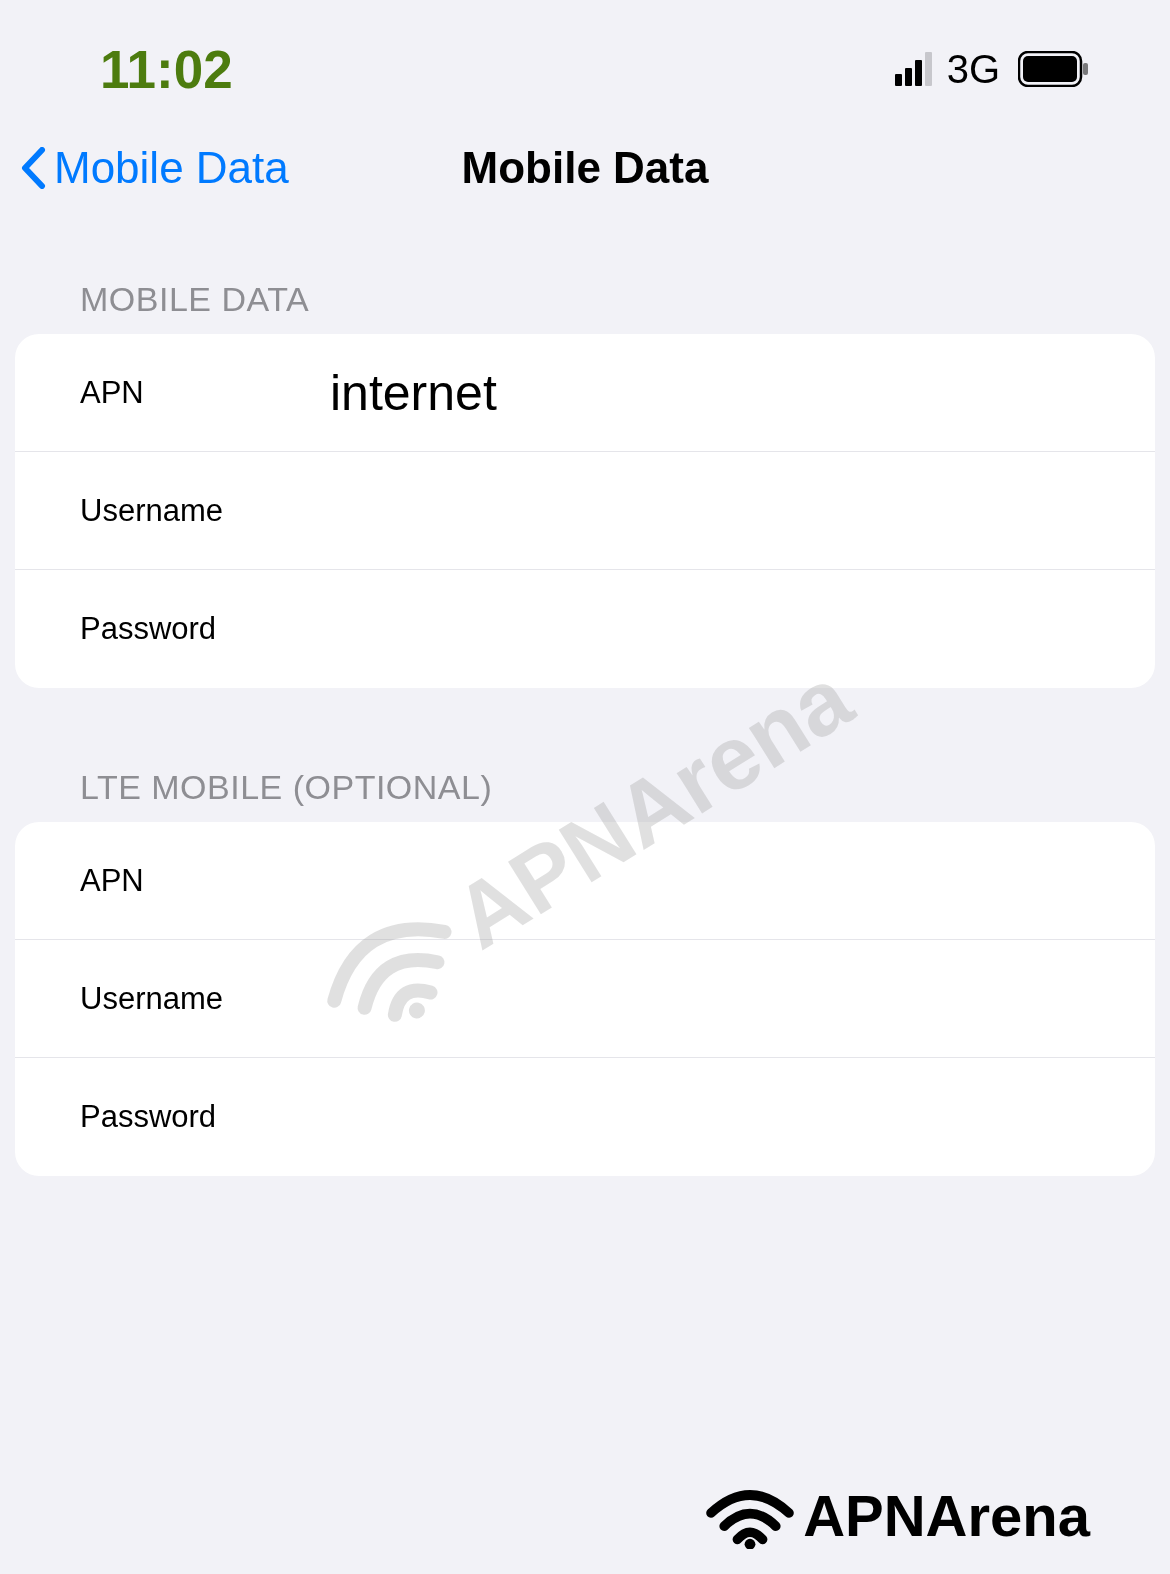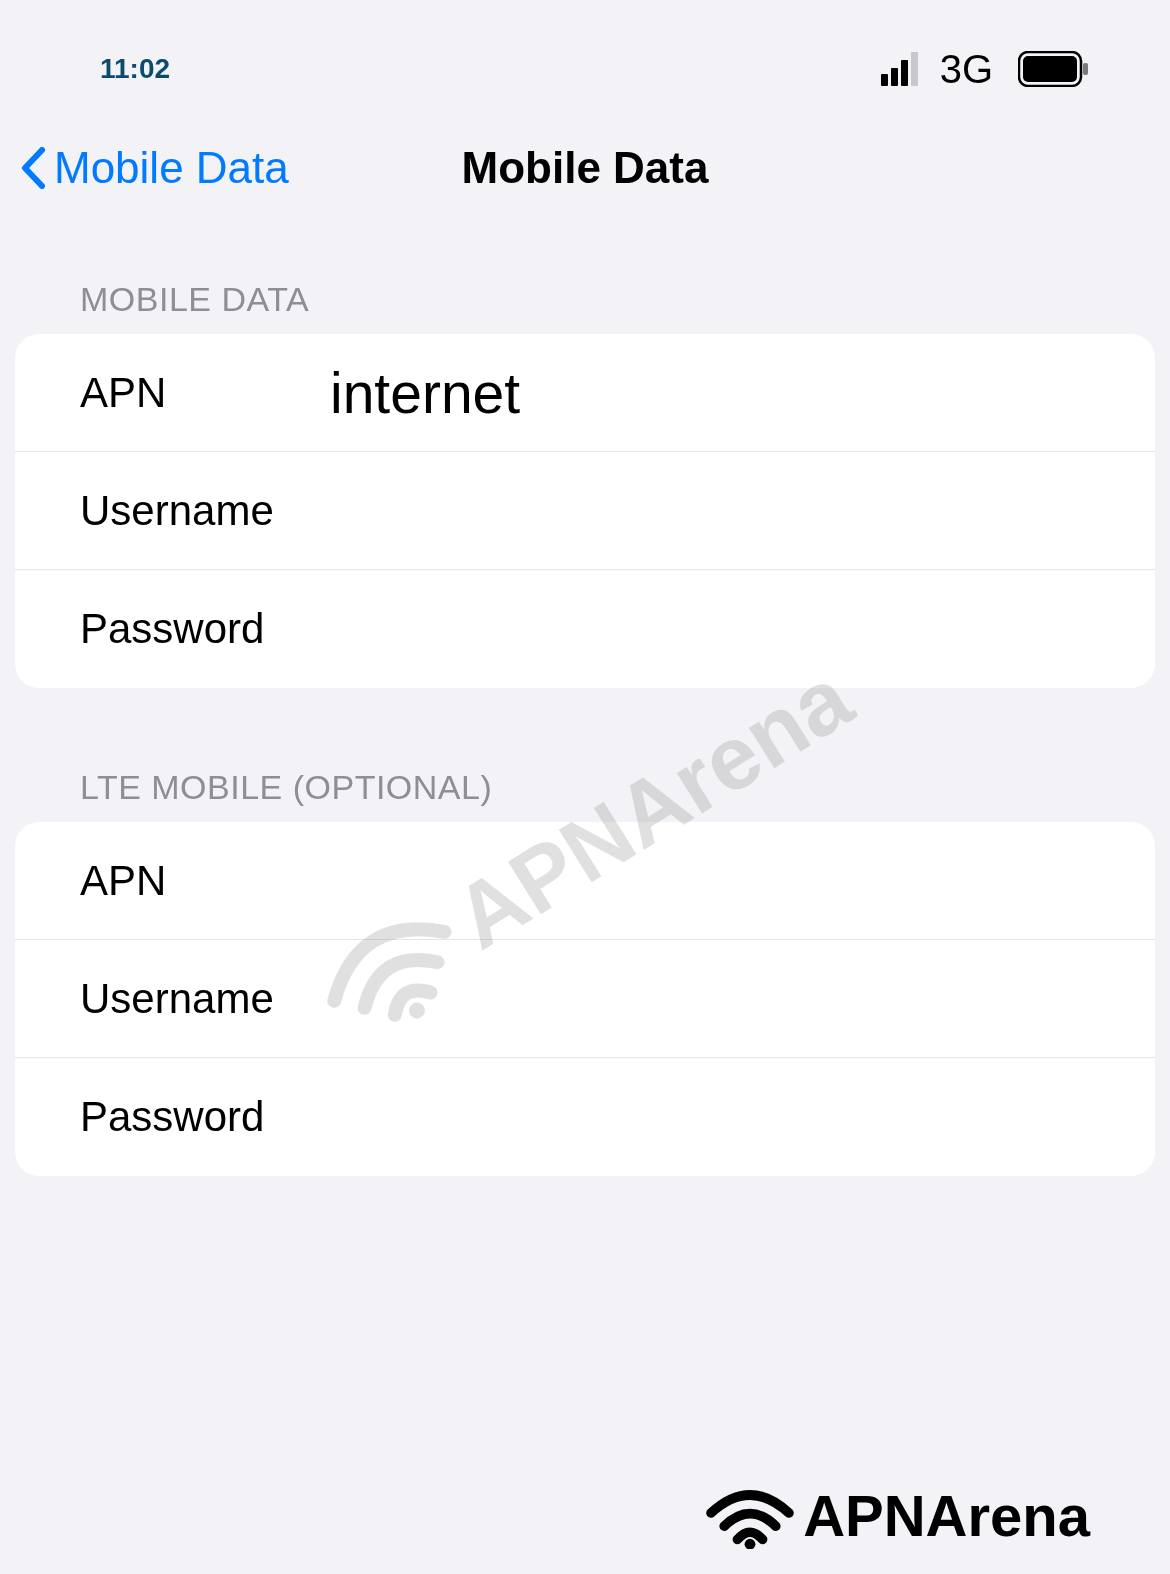--- a/index.html
+++ b/index.html
@@ -16,28 +16,28 @@
       overflow: hidden;
     }
     .status-bar {
       display: flex;
       justify-content: space-between;
       align-items: center;
       padding: 38px 80px 0 100px;
       height: 100px;
     }
     .status-time {
-      font-size: 28px;
+      font-size: 53px;
       font-weight: 600;
-      color: #0c4a6e;
+      color: #4d7c0f;
     }
     .status-right {
       display: flex;
       align-items: center;
-      gap: 17px;
+      gap: 10px;
     }
     .signal-bars {
       display: flex;
       align-items: flex-end;
       gap: 3px;
     }
     .signal-bar {
       width: 7px;
       background: #000;
       border-radius: 1px;
@@ -101,27 +101,27 @@
       align-items: center;
       padding: 0 65px;
       height: 118px;
       border-bottom: 1px solid #e5e5ea;
     }
     .settings-row:last-child {
       border-bottom: none;
       align-items: center;
     }
     .row-label {
-      font-size: 42px;
+      font-size: 31px;
       color: #000;
       width: 250px;
       flex-shrink: 0;
     }
     .row-input {
-      font-size: 57px;
+      font-size: 50px;
       color: #000;
       border: none;
       outline: none;
       flex: 1;
       background: transparent;
     }
     .watermark-center {
       position: absolute;
       left: 50%;
       top: 54%;

